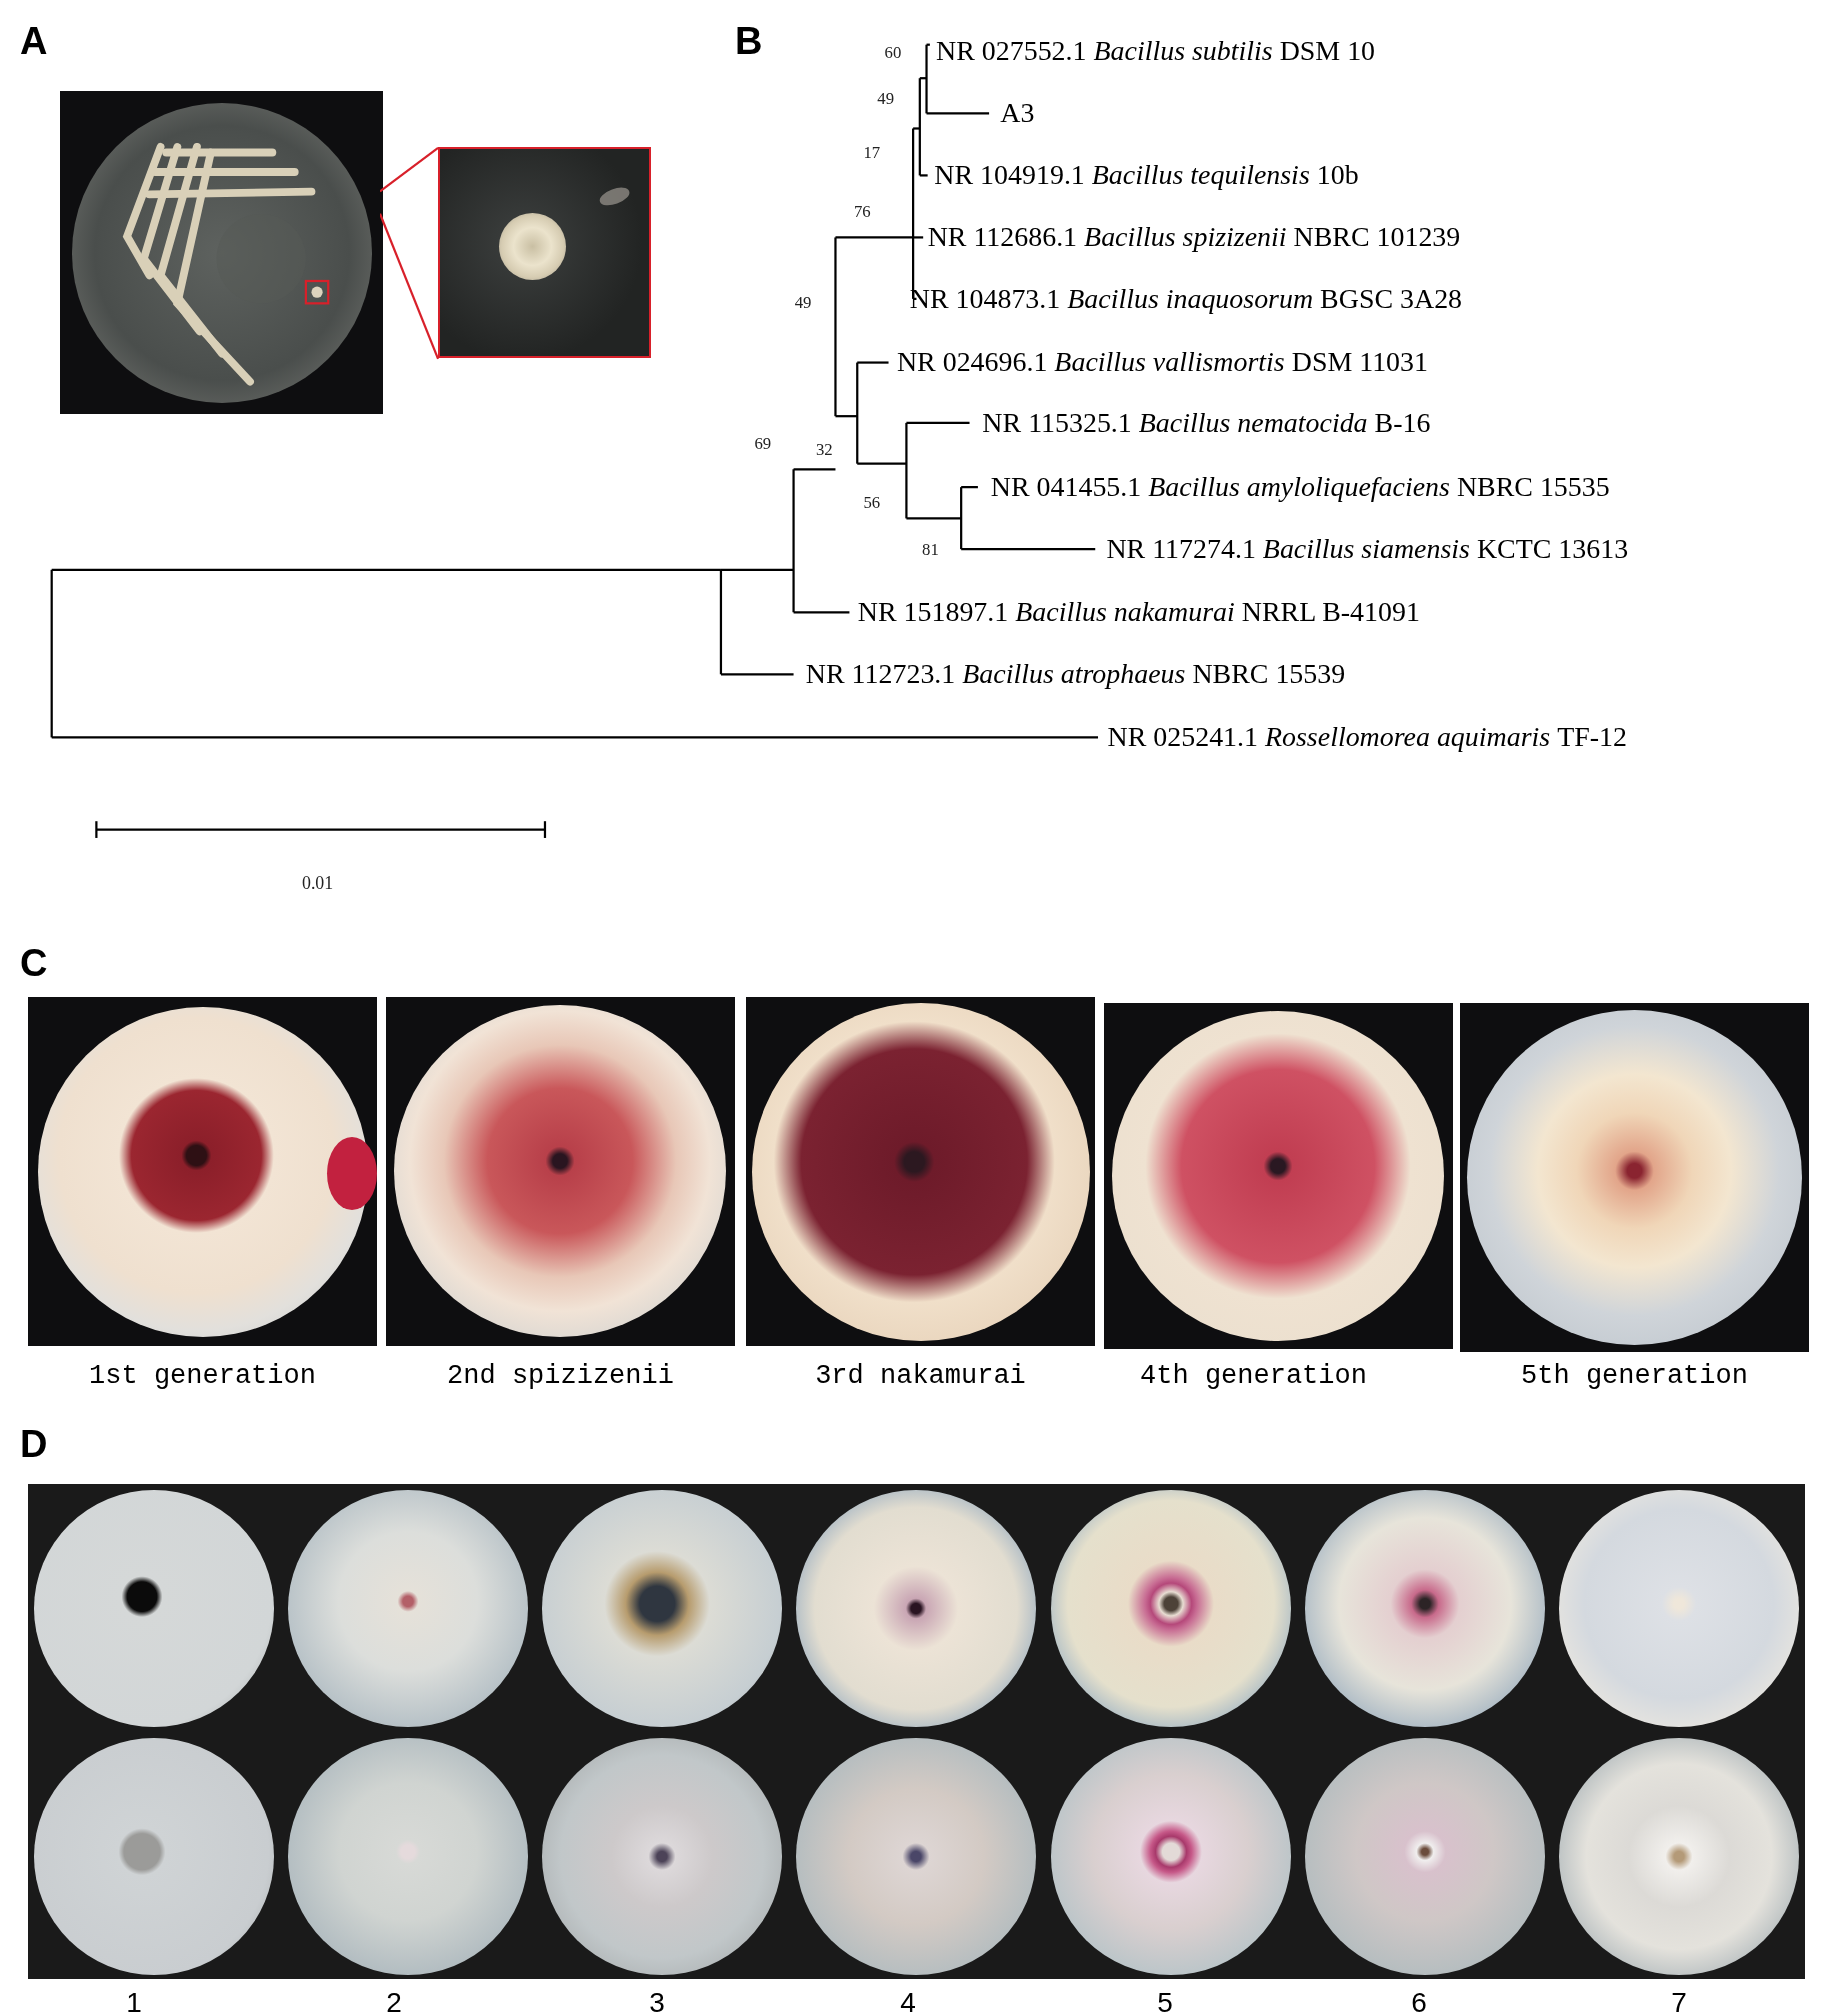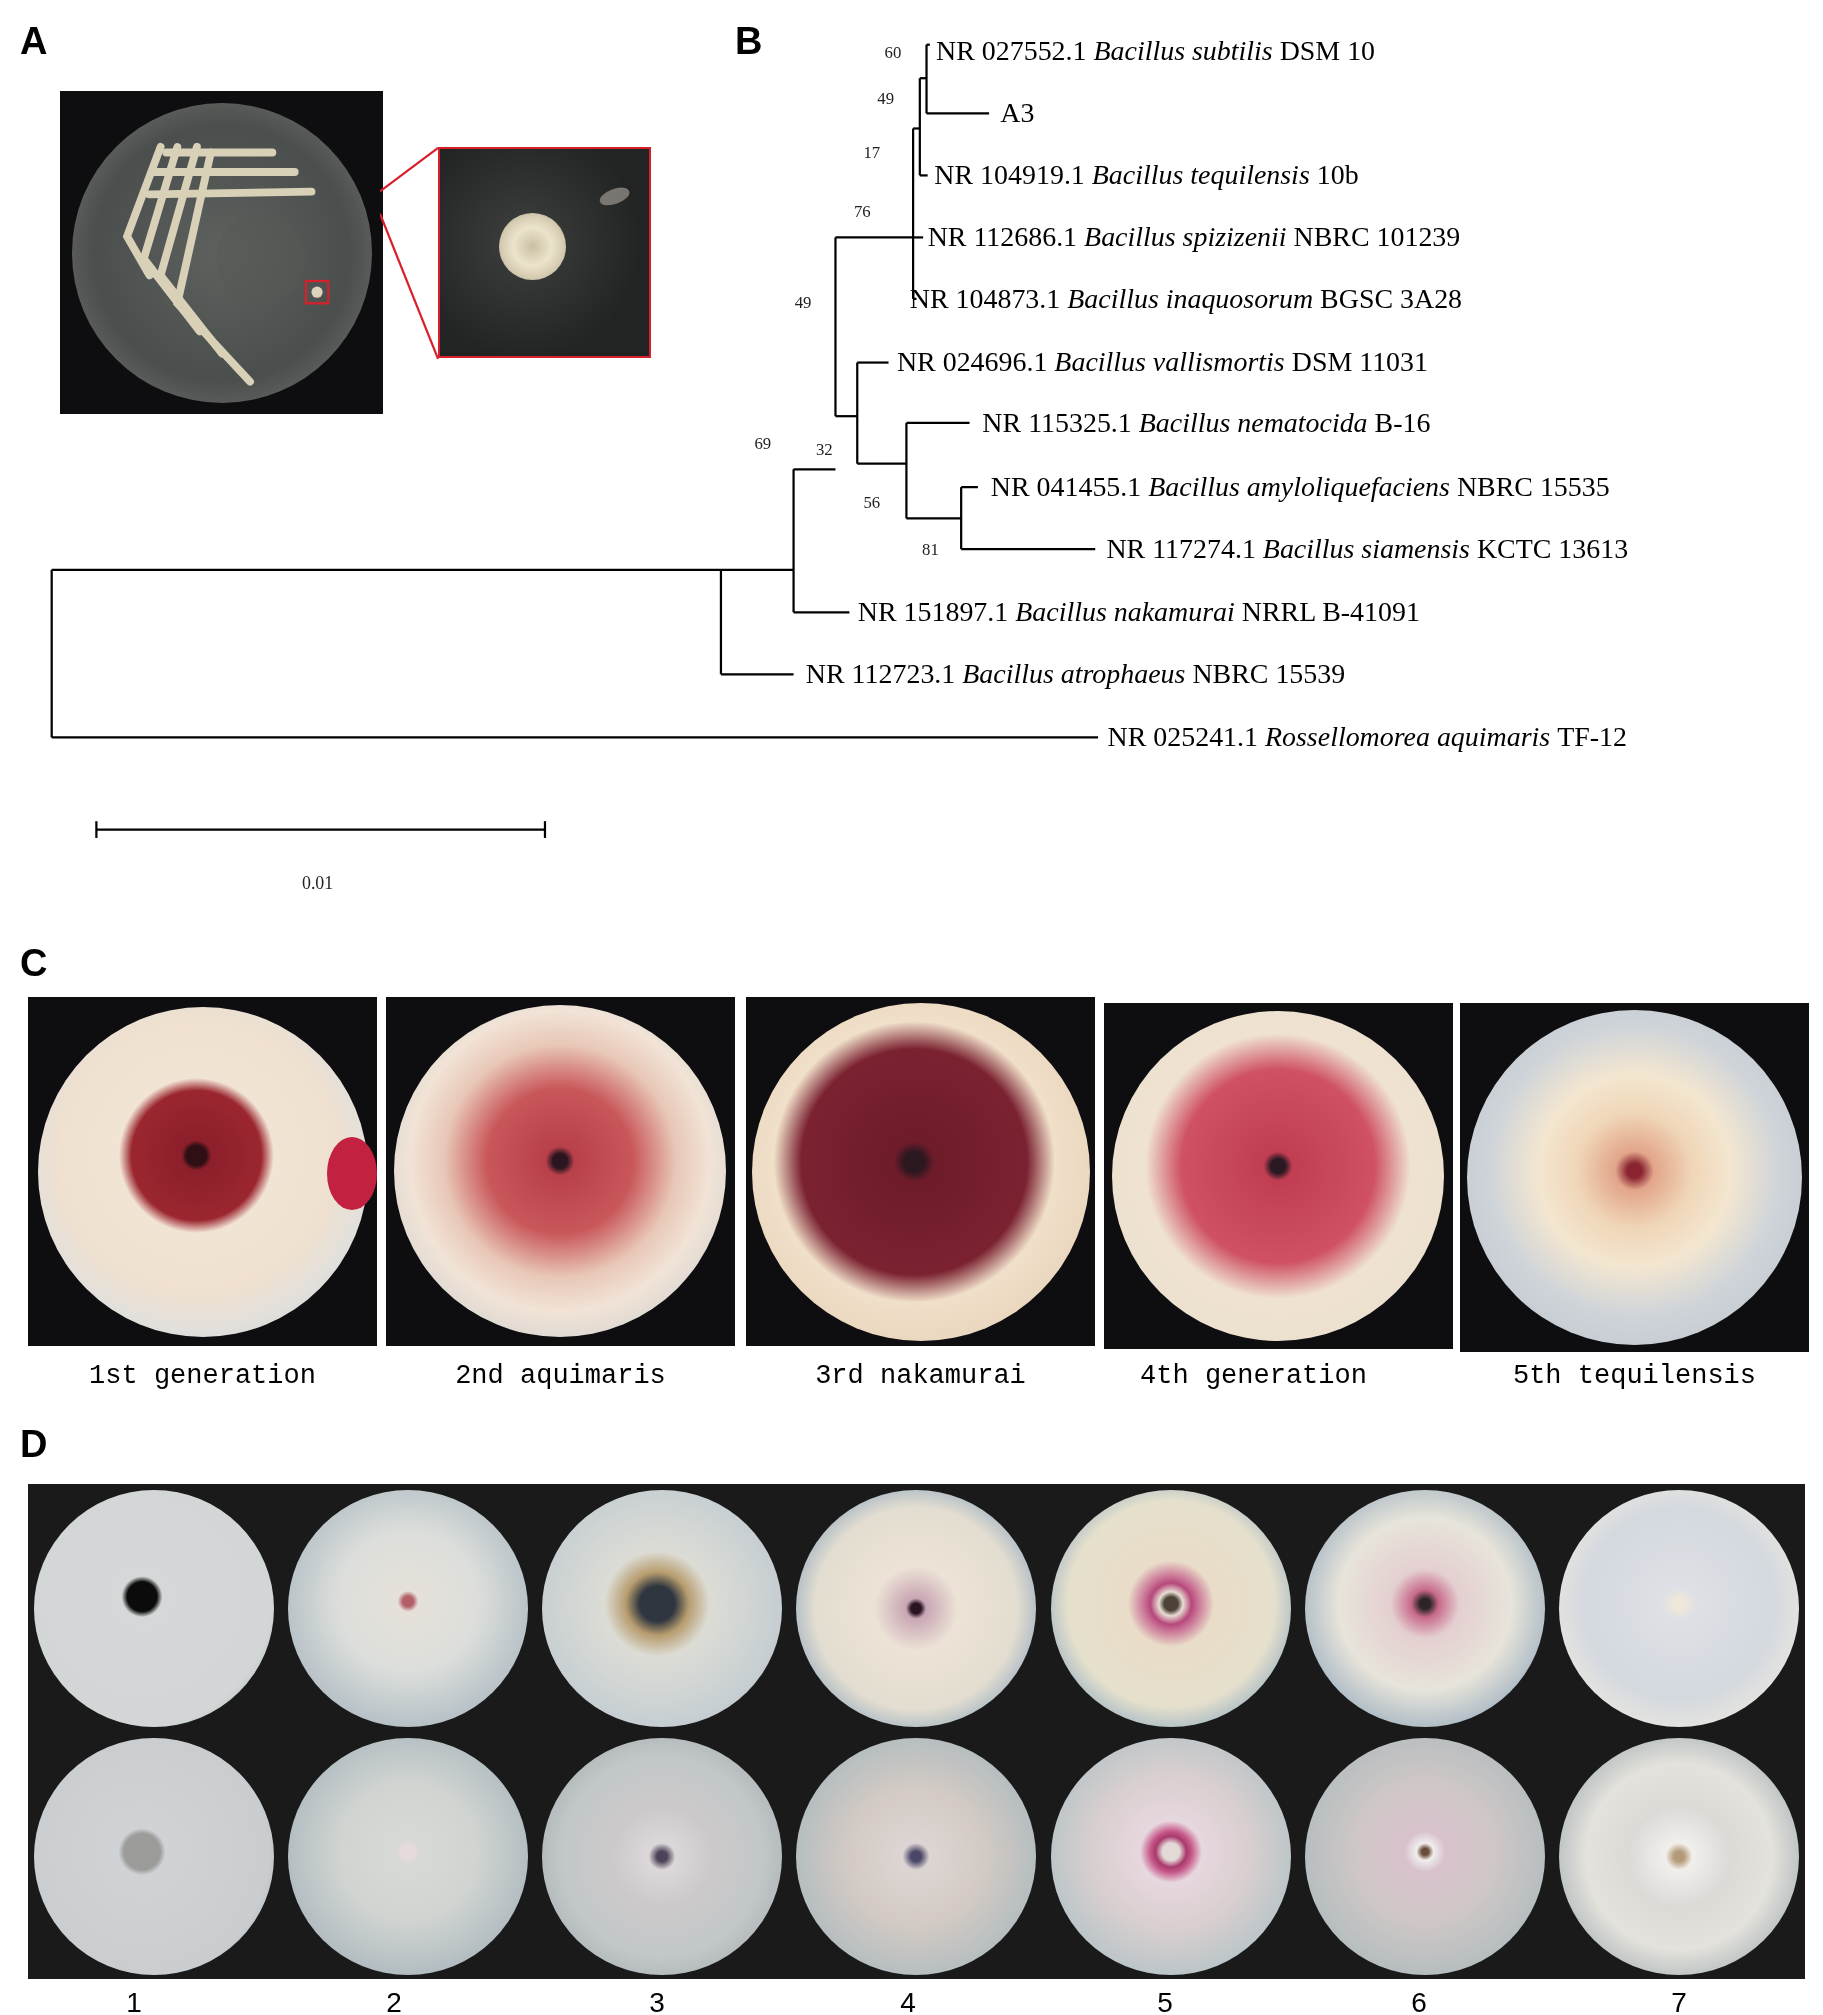--- a/index.html
+++ b/index.html
@@ -133,24 +133,24 @@
   <div class="plate" style="left:5.6px;top:5.6px;width:338px;height:338px;background:radial-gradient(circle at 48% 47%,#2c1820 0 4%,#6e1b2a 8%,#7b2231 45%,#f0dfc9 56%,#e9d5bd 76%,#9b1f2f 86%,#aaa 95%,#333 99%);"></div>
 </div>
 <div class="photo" style="left:1104px;top:1003px;width:349px;height:346px;">
   <div class="plate" style="left:8.4px;top:8.4px;width:332px;height:330px;background:radial-gradient(circle at 50% 47%,#2a1822 0 3%,#c13e52 6%,#cf5163 40%,#efe2d1 55%,#ece0cf 75%,#c7465a 86%,#aaa 95%,#333 99%);"></div>
 </div>
 <div class="photo" style="left:1460px;top:1003px;width:349px;height:349px;">
   <div class="plate" style="left:6.7px;top:6.7px;width:335px;height:335px;background:radial-gradient(circle at 50% 48%,#8a2430 0 3%,#e2a58a 8%,#f0d6b8 24%,#f3e6d0 40%,#cfd4d9 60%,#c1c8cf 82%,#a8acaf 95%,#333 99%);"></div>
 </div>
 
 <div class="caption" style="left:28px;top:1363px;width:349px;">1st generation</div>
-<div class="caption" style="left:386px;top:1363px;width:349px;">2nd aquimaris</div>
+<div class="caption" style="left:386px;top:1363px;width:349px;">2nd spizizenii</div>
 <div class="caption" style="left:746px;top:1363px;width:349px;">3rd nakamurai</div>
 <div class="caption" style="left:1079px;top:1363px;width:349px;">4th generation</div>
-<div class="caption" style="left:1460px;top:1363px;width:349px;">5th tequilensis</div>
+<div class="caption" style="left:1460px;top:1363px;width:349px;">5th generation</div>
 
 <div class="panel-label" style="left:20px;top:1425px;">D</div>
 
 <div class="photo" style="left:28px;top:1484px;width:1777px;height:495px;background:#1a1a1a;">
 
   <div class="plate" style="left:5.6px;top:5.6px;width:240px;height:237px;background:radial-gradient(circle at 45% 45%,#0b0b0b 0 8%,#d5d8d8 11%,#d2d6d7 70%,#9fa3a4 94%,#222 99%);"></div>
   <div class="plate" style="left:260px;top:5.6px;width:240px;height:237px;background:radial-gradient(circle at 50% 47%,#b35f68 0 3%,#e5e1d9 6%,#dcdedb 40%,#b9c3c8 70%,#9fa3a4 94%,#222 99%);"></div>
   <div class="plate" style="left:514px;top:5.6px;width:240px;height:237px;background:radial-gradient(circle at 48% 48%,#2f3640 0 10%,#b79c6e 18%,#dcdcd5 30%,#c6ced2 70%,#9fa3a4 94%,#222 99%);"></div>
   <div class="plate" style="left:768px;top:5.6px;width:240px;height:237px;background:radial-gradient(circle at 50% 50%,#2a1422 0 3%,#c9a6b4 6%,#ece3d6 25%,#e2ddd0 60%,#a9b8c4 75%,#9fa3a4 94%,#222 99%);"></div>
   <div class="plate" style="left:1023px;top:5.6px;width:240px;height:237px;background:radial-gradient(circle at 50% 48%,#4d4238 0 4%,#e8ddd2 7%,#b5487a 12%,#c76a92 15%,#e9dcc8 25%,#e5e0cc 60%,#9fb4c4 78%,#9fa3a4 94%,#222 99%);"></div>

